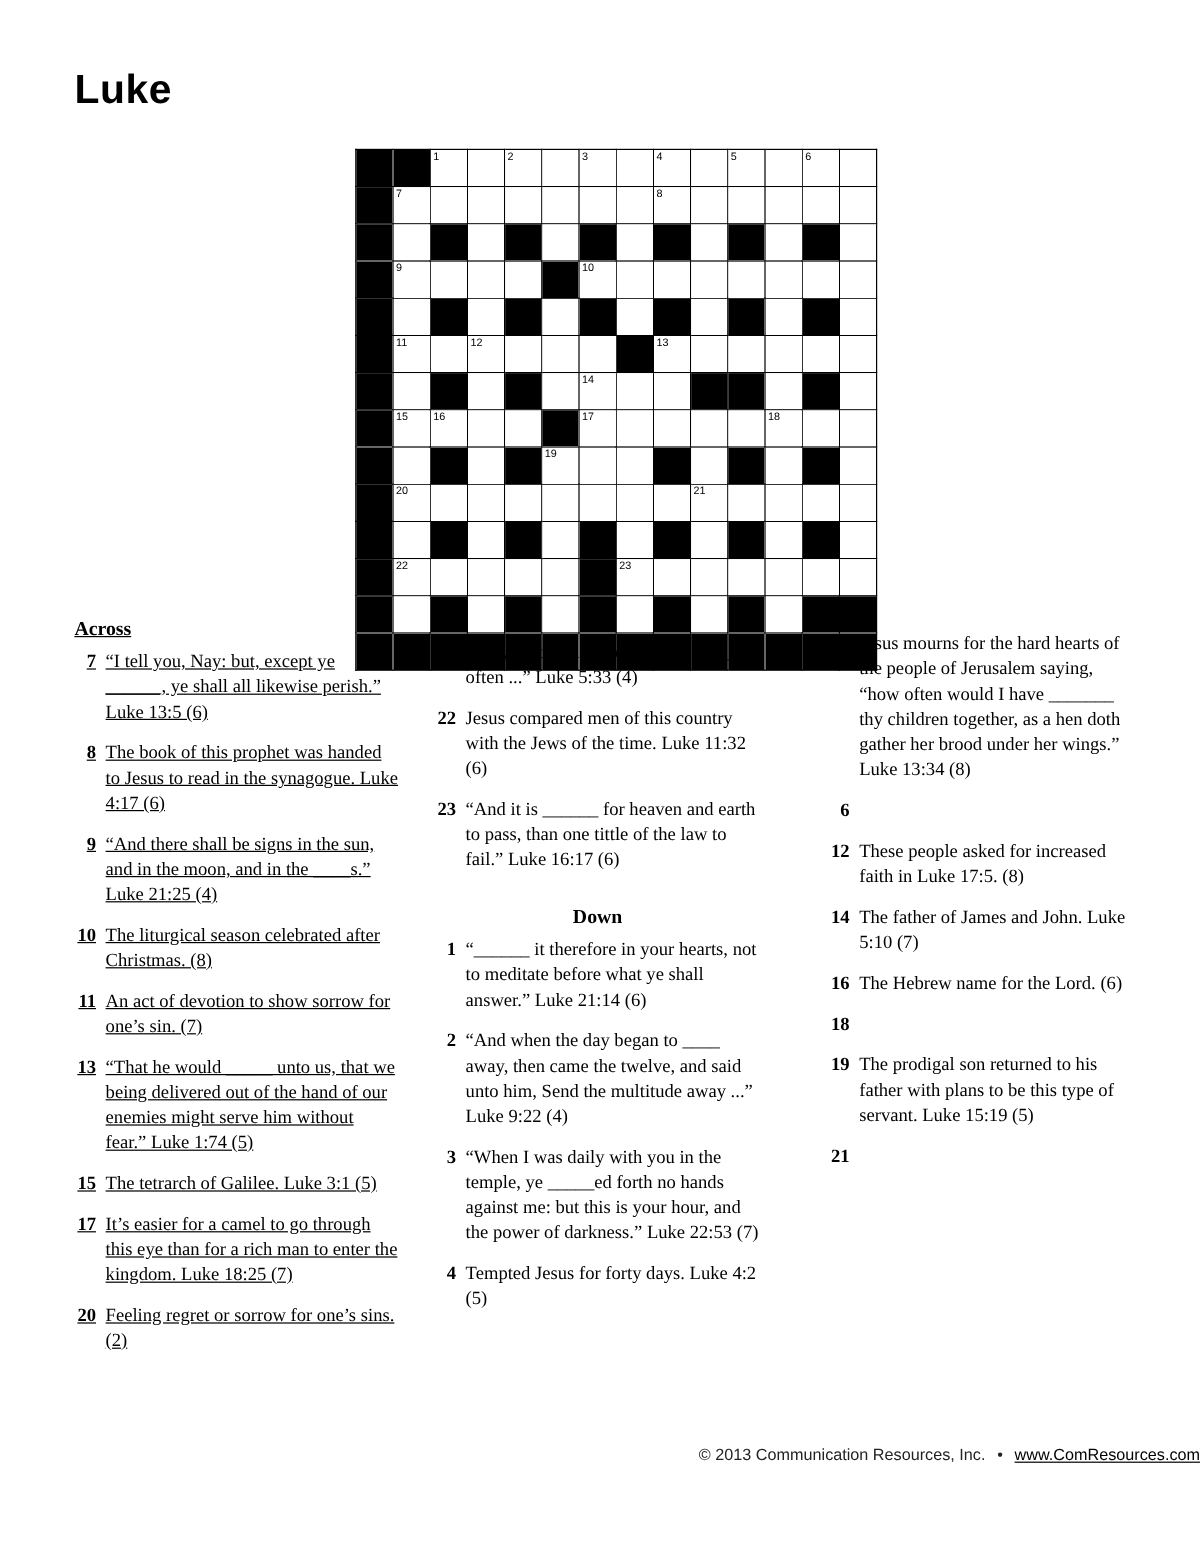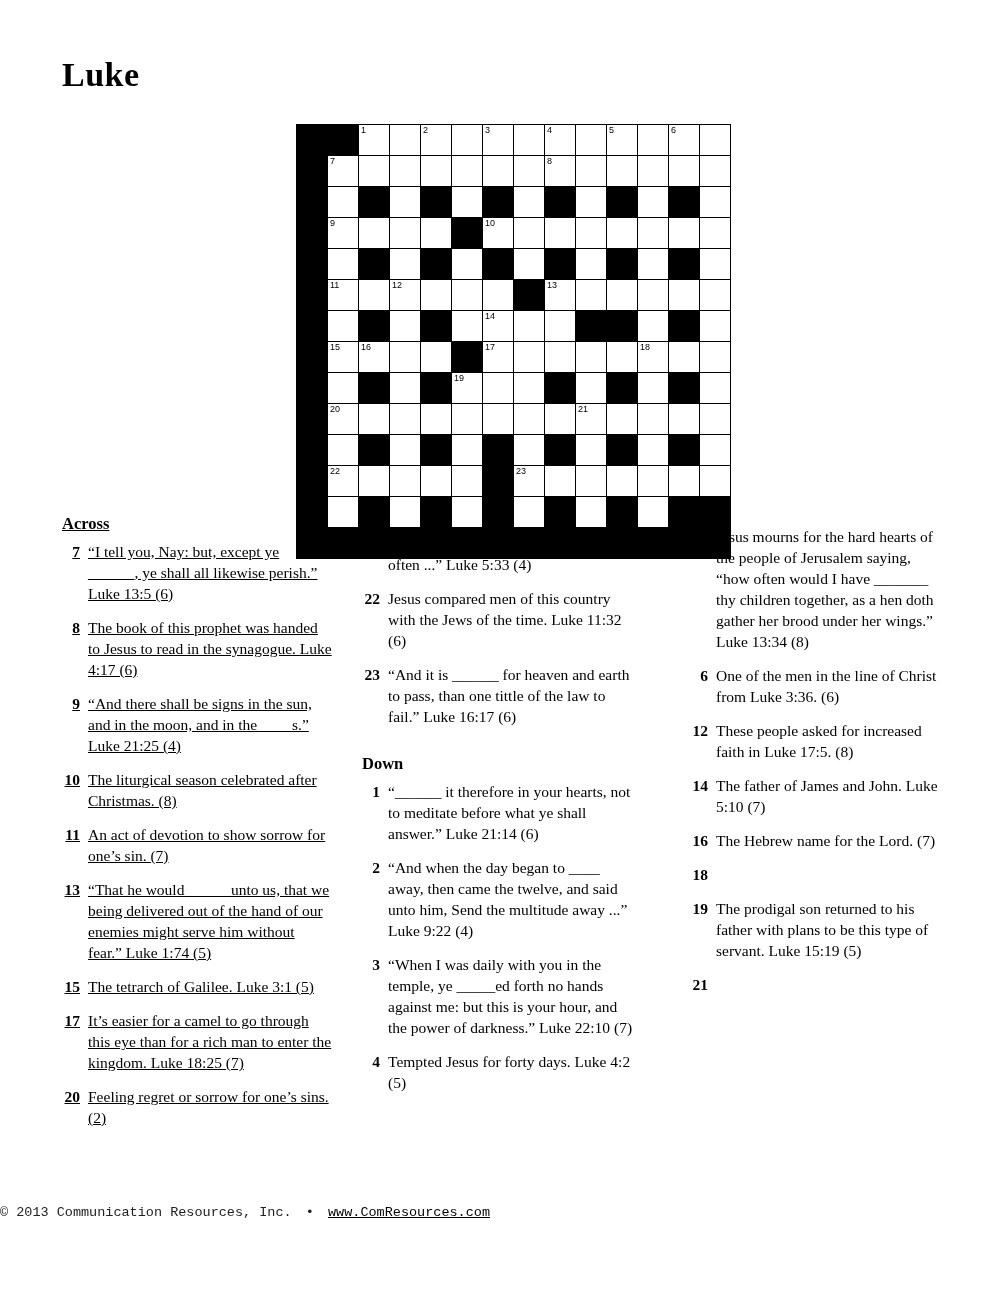--- a/index.html
+++ b/index.html
@@ -14,21 +14,21 @@
     font-family: "Liberation Serif", serif;
     color: #000;
     overflow: hidden;
   }
   .page-title {
     position: absolute;
     left: 62px;
     top: 56px;
     font-size: 34px;
     font-weight: bold;
-    font-family: Liberation Serif, serif;
+    font-family: Liberation Sans, sans-serif;
     letter-spacing: 0.5px;
   }
 
   
   #grid-wrap {
     position: absolute;
     left: 296px;
     top: 124px;
   }
   table.grid {
@@ -67,21 +67,21 @@
   }
   #col-1 { left: 62px;  top: 513px; width: 270px; text-decoration: underline; }
   #col-2 { left: 362px; top: 533px; width: 272px; }
   #col-3 { left: 690px; top: 526px; width: 252px; }
 
   .section-head {
     font-weight: bold;
     font-size: 16.5px;
     margin-bottom: 7px;
   }
-  #col-2 .section-head { margin-top: 26px; }
+  #col-2 .section-head { margin-top: 26px; text-align: center; }
 
   .clue {
     display: flex;
     margin-bottom: 13px;
   }
   .clue .cnum {
     font-weight: bold;
     width: 26px;
     min-width: 26px;
     text-align: right;
@@ -94,22 +94,22 @@
   }
   
   #col-3 .clue.first .cnum { width: 26px; }
 
   
   .footer {
     position: absolute;
     left: 0;
     top: 1205px;
     width: 1000px;
-    text-align: left;
-    font-family: Liberation Mono, monospace;
+    text-align: right;
+    font-family: Liberation Sans, sans-serif;
     font-size: 13.5px;
     color: #222;
   }
   .footer .sep { margin: 0 6px; }
   .footer .link { color: #000; }
   .footer .link u { text-decoration: underline; }
 </style>
 </head>
 <body>
 
@@ -454,50 +454,49 @@
       <div class="clue">
         <span class="cnum">1</span>
         <span class="ctext">“______ it therefore in your hearts, not to meditate before what ye shall answer.” Luke 21:14 (6)</span>
       </div>
       <div class="clue">
         <span class="cnum">2</span>
         <span class="ctext">“And when the day began to ____ away, then came the twelve, and said unto him, Send the multitude away ...” Luke 9:22 (4)</span>
       </div>
       <div class="clue">
         <span class="cnum">3</span>
-        <span class="ctext">“When I was daily with you in the temple, ye _____ed forth no hands against me: but this is your hour, and the power of darkness.” Luke 22:10 (7)</span>
+        <span class="ctext">“When I was daily with you in the temple, ye _____ed forth no hands against me: but this is your hour, and the power of darkness.” Luke 22:53 (7)</span>
       </div>
       <div class="clue">
         <span class="cnum">4</span>
         <span class="ctext">Tempted Jesus for forty days. Luke 4:2 (5)</span>
       </div>
     </div>
 </div>
 
 <div class="col" id="col-3">
   <div id="down-part-2">
       <div class="clue first">
         <span class="cnum">5</span>
         <span class="ctext">Jesus mourns for the hard hearts of the people of Jerusalem saying, “how often would I have _______ thy children together, as a hen doth gather her brood under her wings.” Luke 13:34 (8)</span>
       </div>
       <div class="clue">
         <span class="cnum">6</span>
-        <span class="ctext">One of the men in the line of Christ from Luke 3:36. (6)</span>
       </div>
       <div class="clue">
         <span class="cnum">12</span>
         <span class="ctext">These people asked for increased faith in Luke 17:5. (8)</span>
       </div>
       <div class="clue">
         <span class="cnum">14</span>
         <span class="ctext">The father of James and John. Luke 5:10 (7)</span>
       </div>
       <div class="clue">
         <span class="cnum">16</span>
-        <span class="ctext">The Hebrew name for the Lord. (7)</span>
+        <span class="ctext">The Hebrew name for the Lord. (6)</span>
       </div>
       <div class="clue">
         <span class="cnum">18</span>
       </div>
       <div class="clue">
         <span class="cnum">19</span>
         <span class="ctext">The prodigal son returned to his father with plans to be this type of servant. Luke 15:19 (5)</span>
       </div>
       <div class="clue">
         <span class="cnum">21</span>

